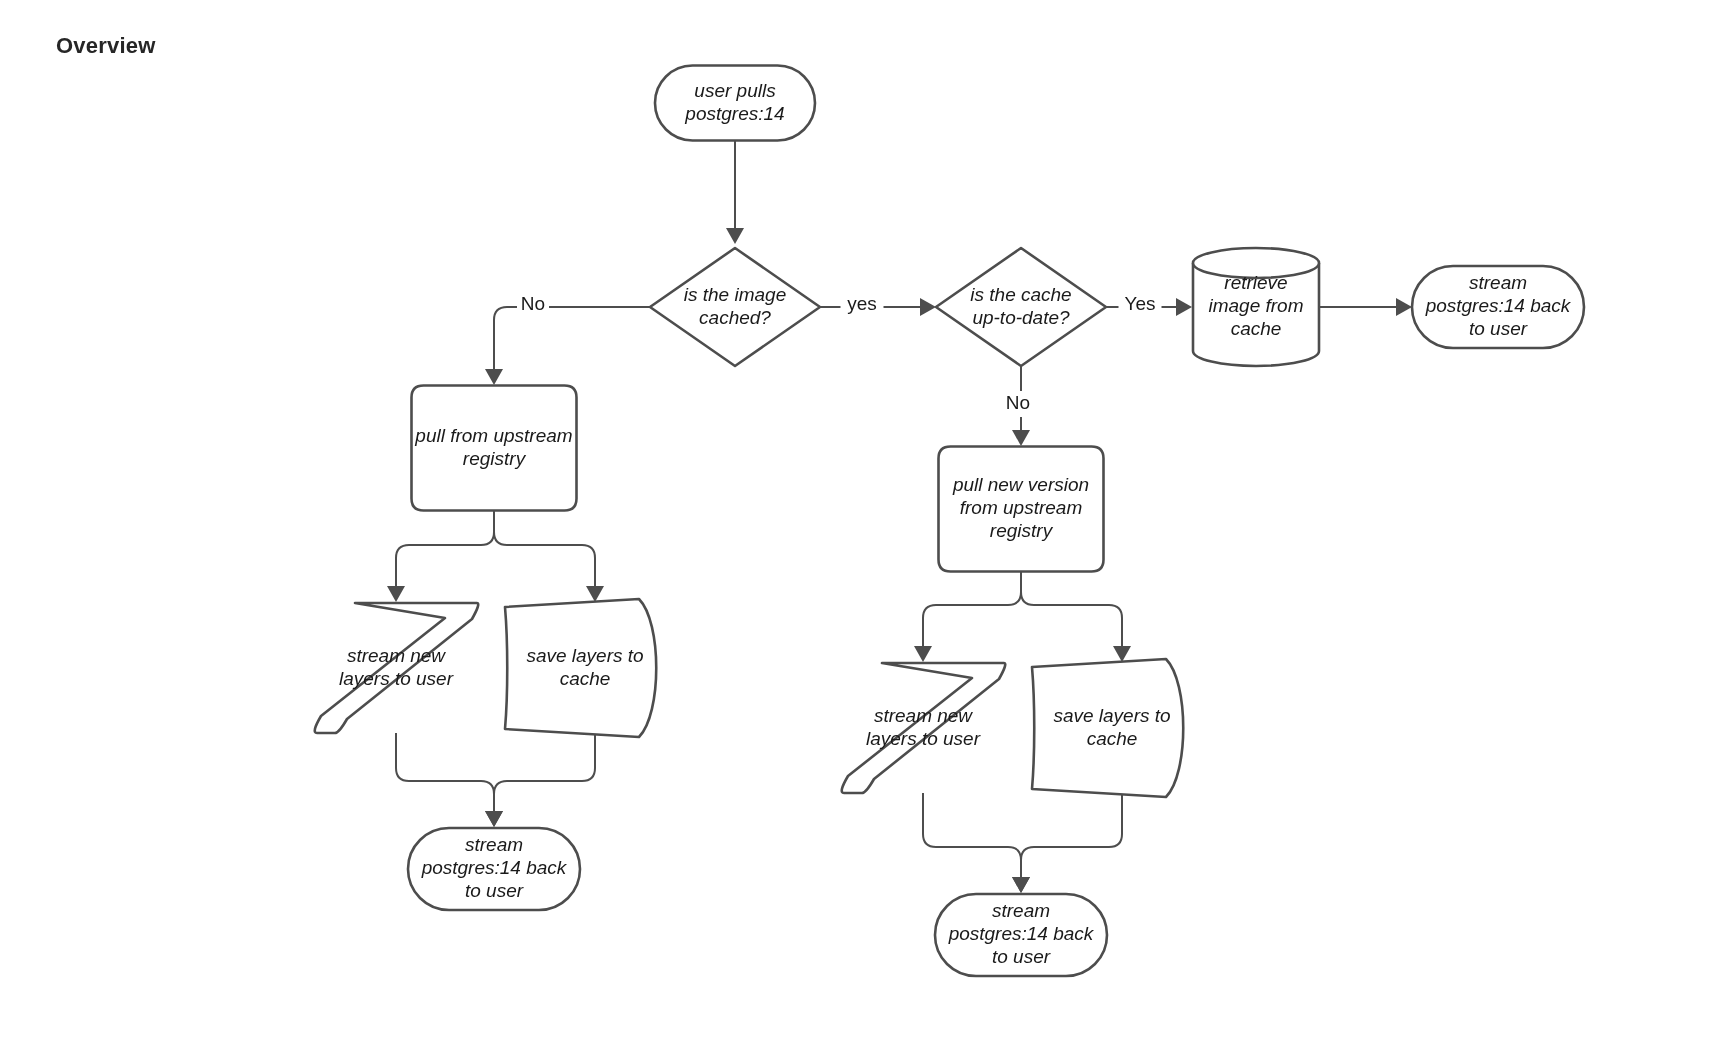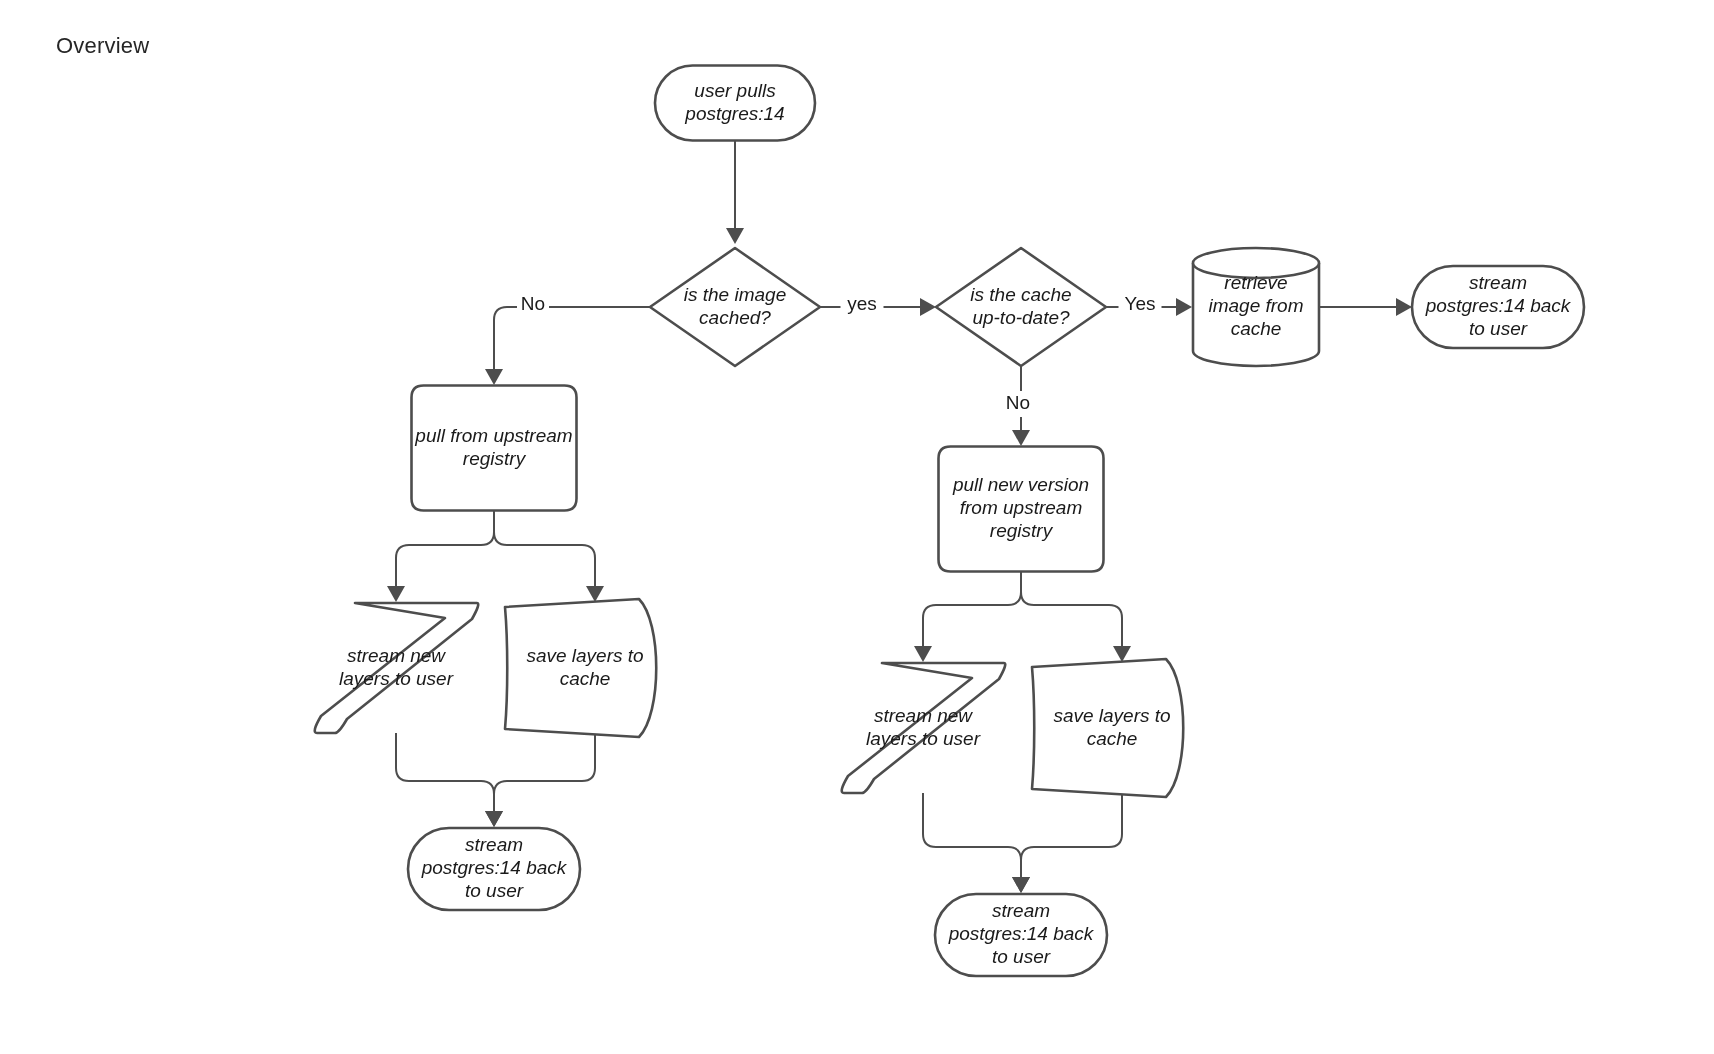--- a/index.html
+++ b/index.html
@@ -12,21 +12,21 @@
     height: 1054px;
     font-family: "Liberation Sans", sans-serif;
     overflow: hidden;
     position: relative;
   }
   #page-title {
     position: absolute;
     left: 56px;
     top: 33px;
     font-size: 22px;
-    font-weight: normal;
+    font-weight: bold;
     color: #262626;
     letter-spacing: 0.2px;
   }
   #flow-canvas {
     position: absolute;
     left: 0;
     top: 0;
     width: 1714px;
     height: 1054px;
   }

